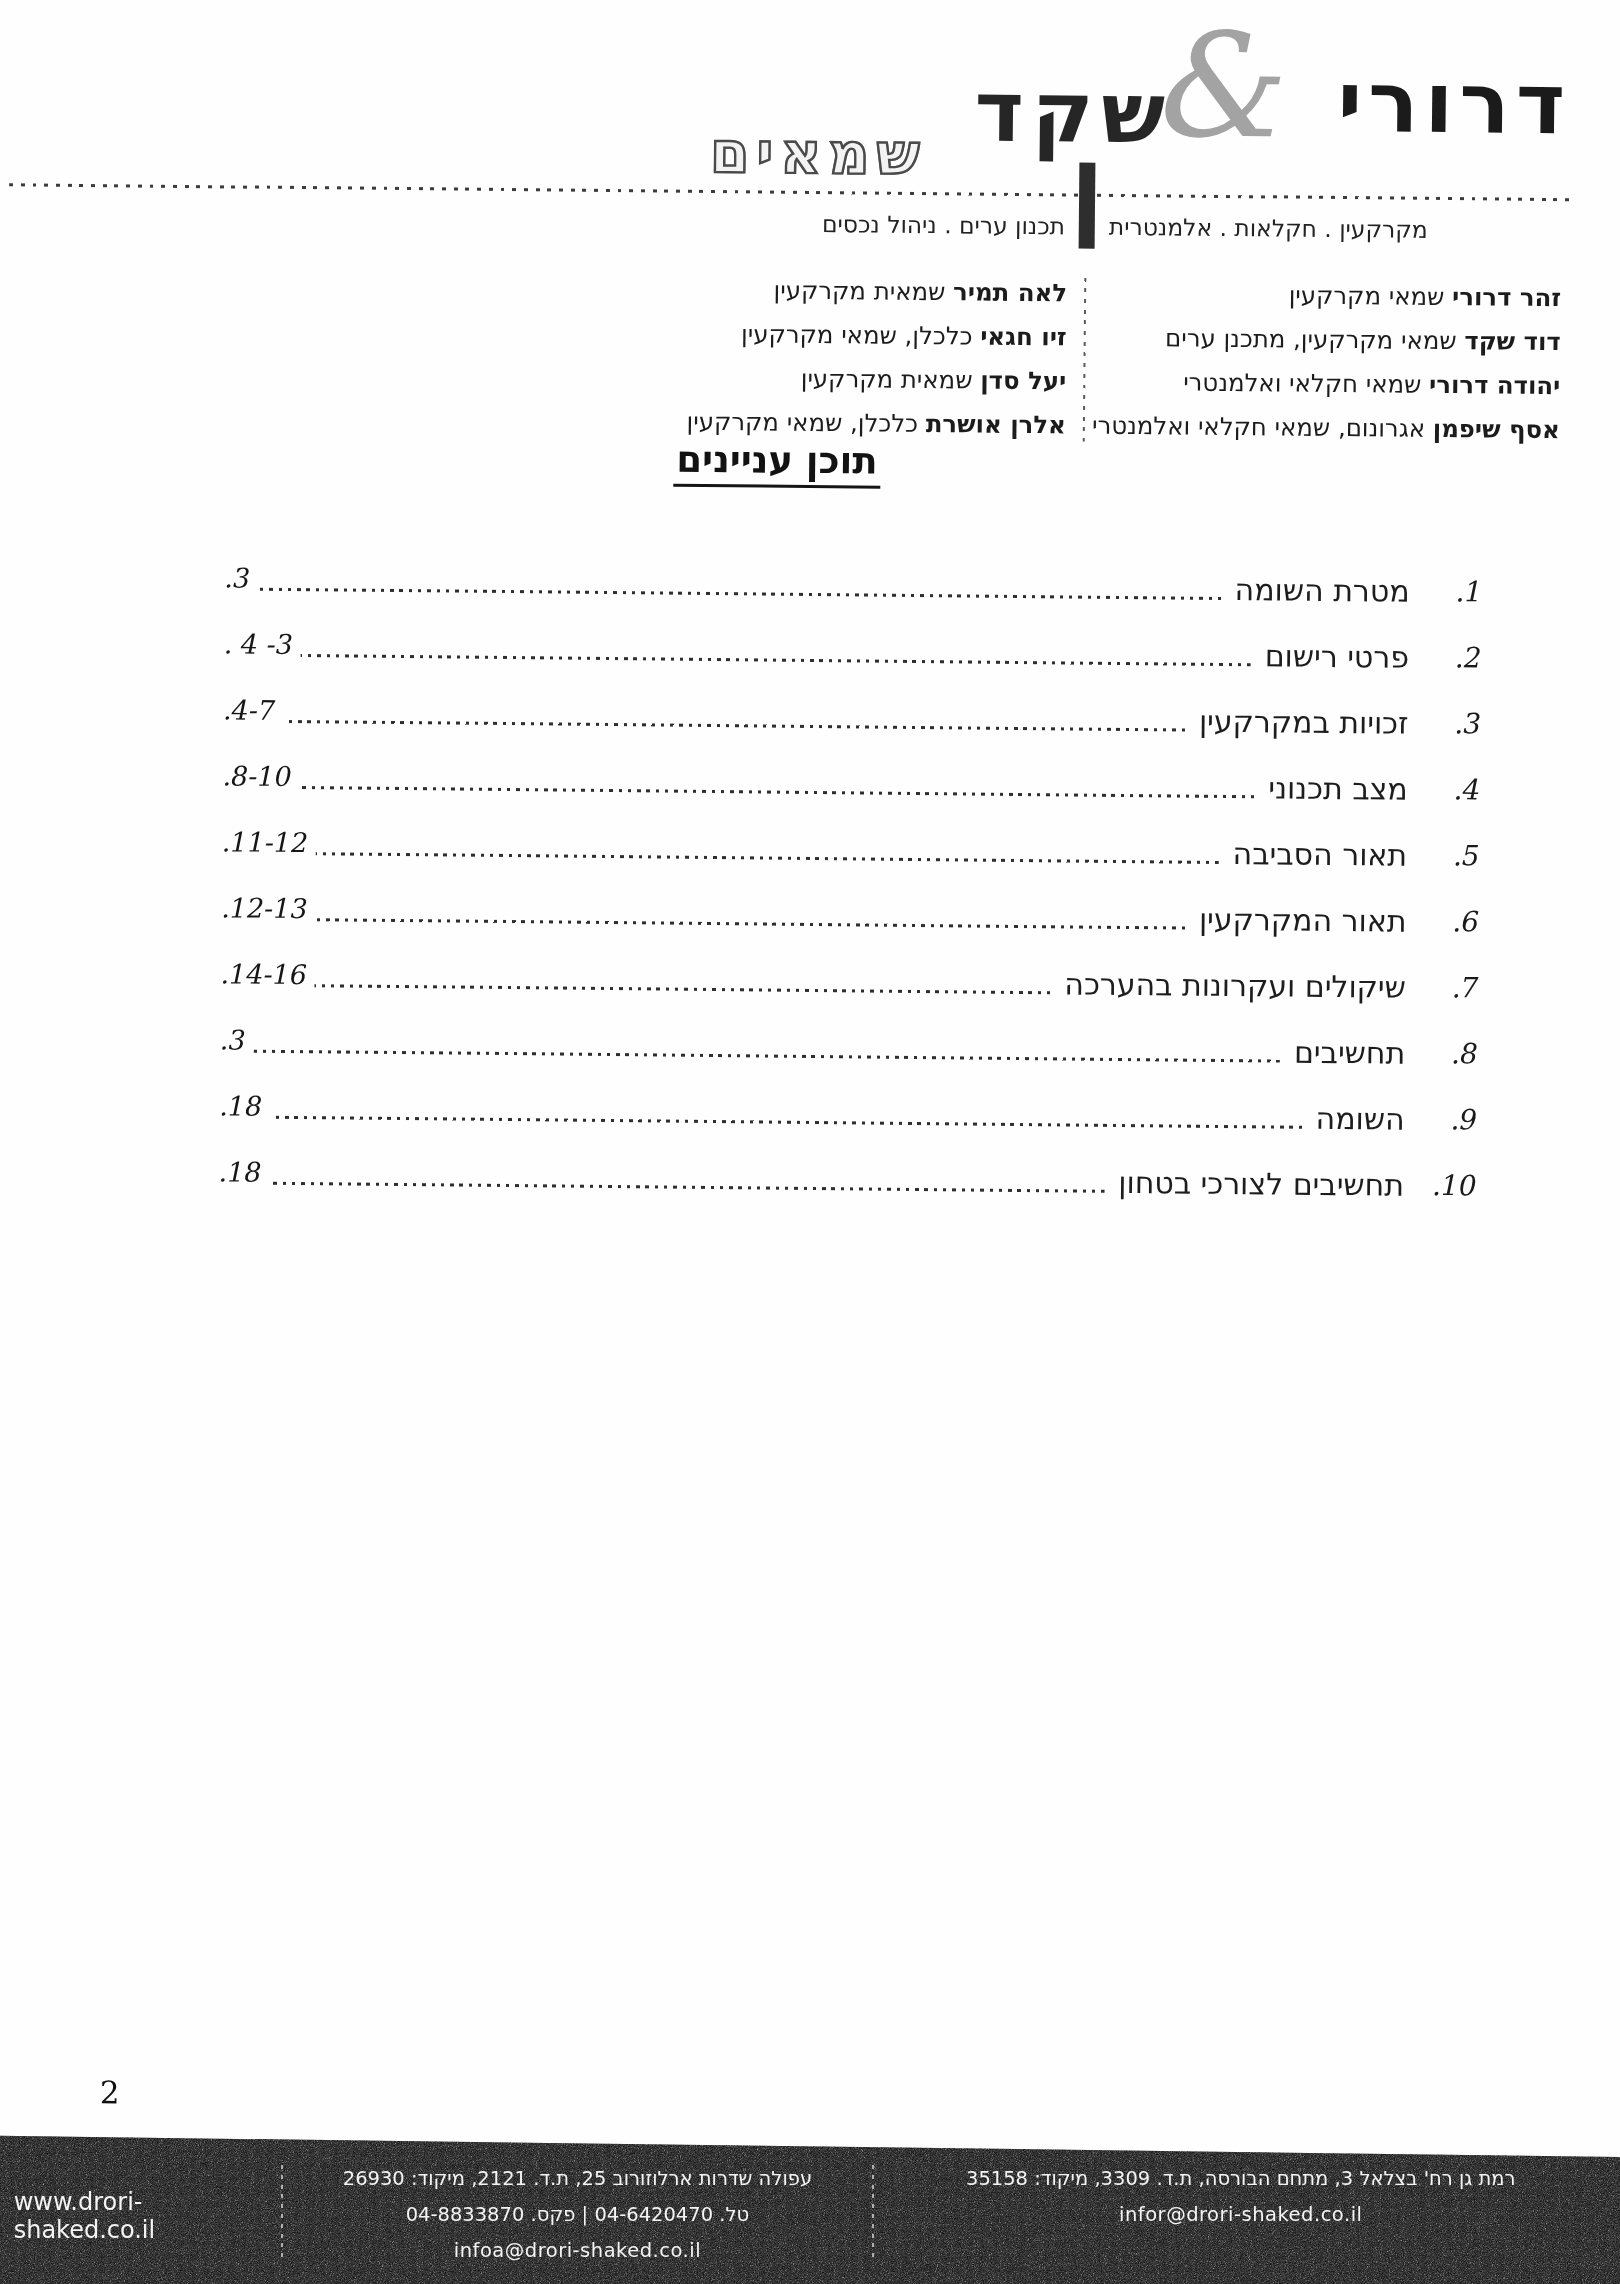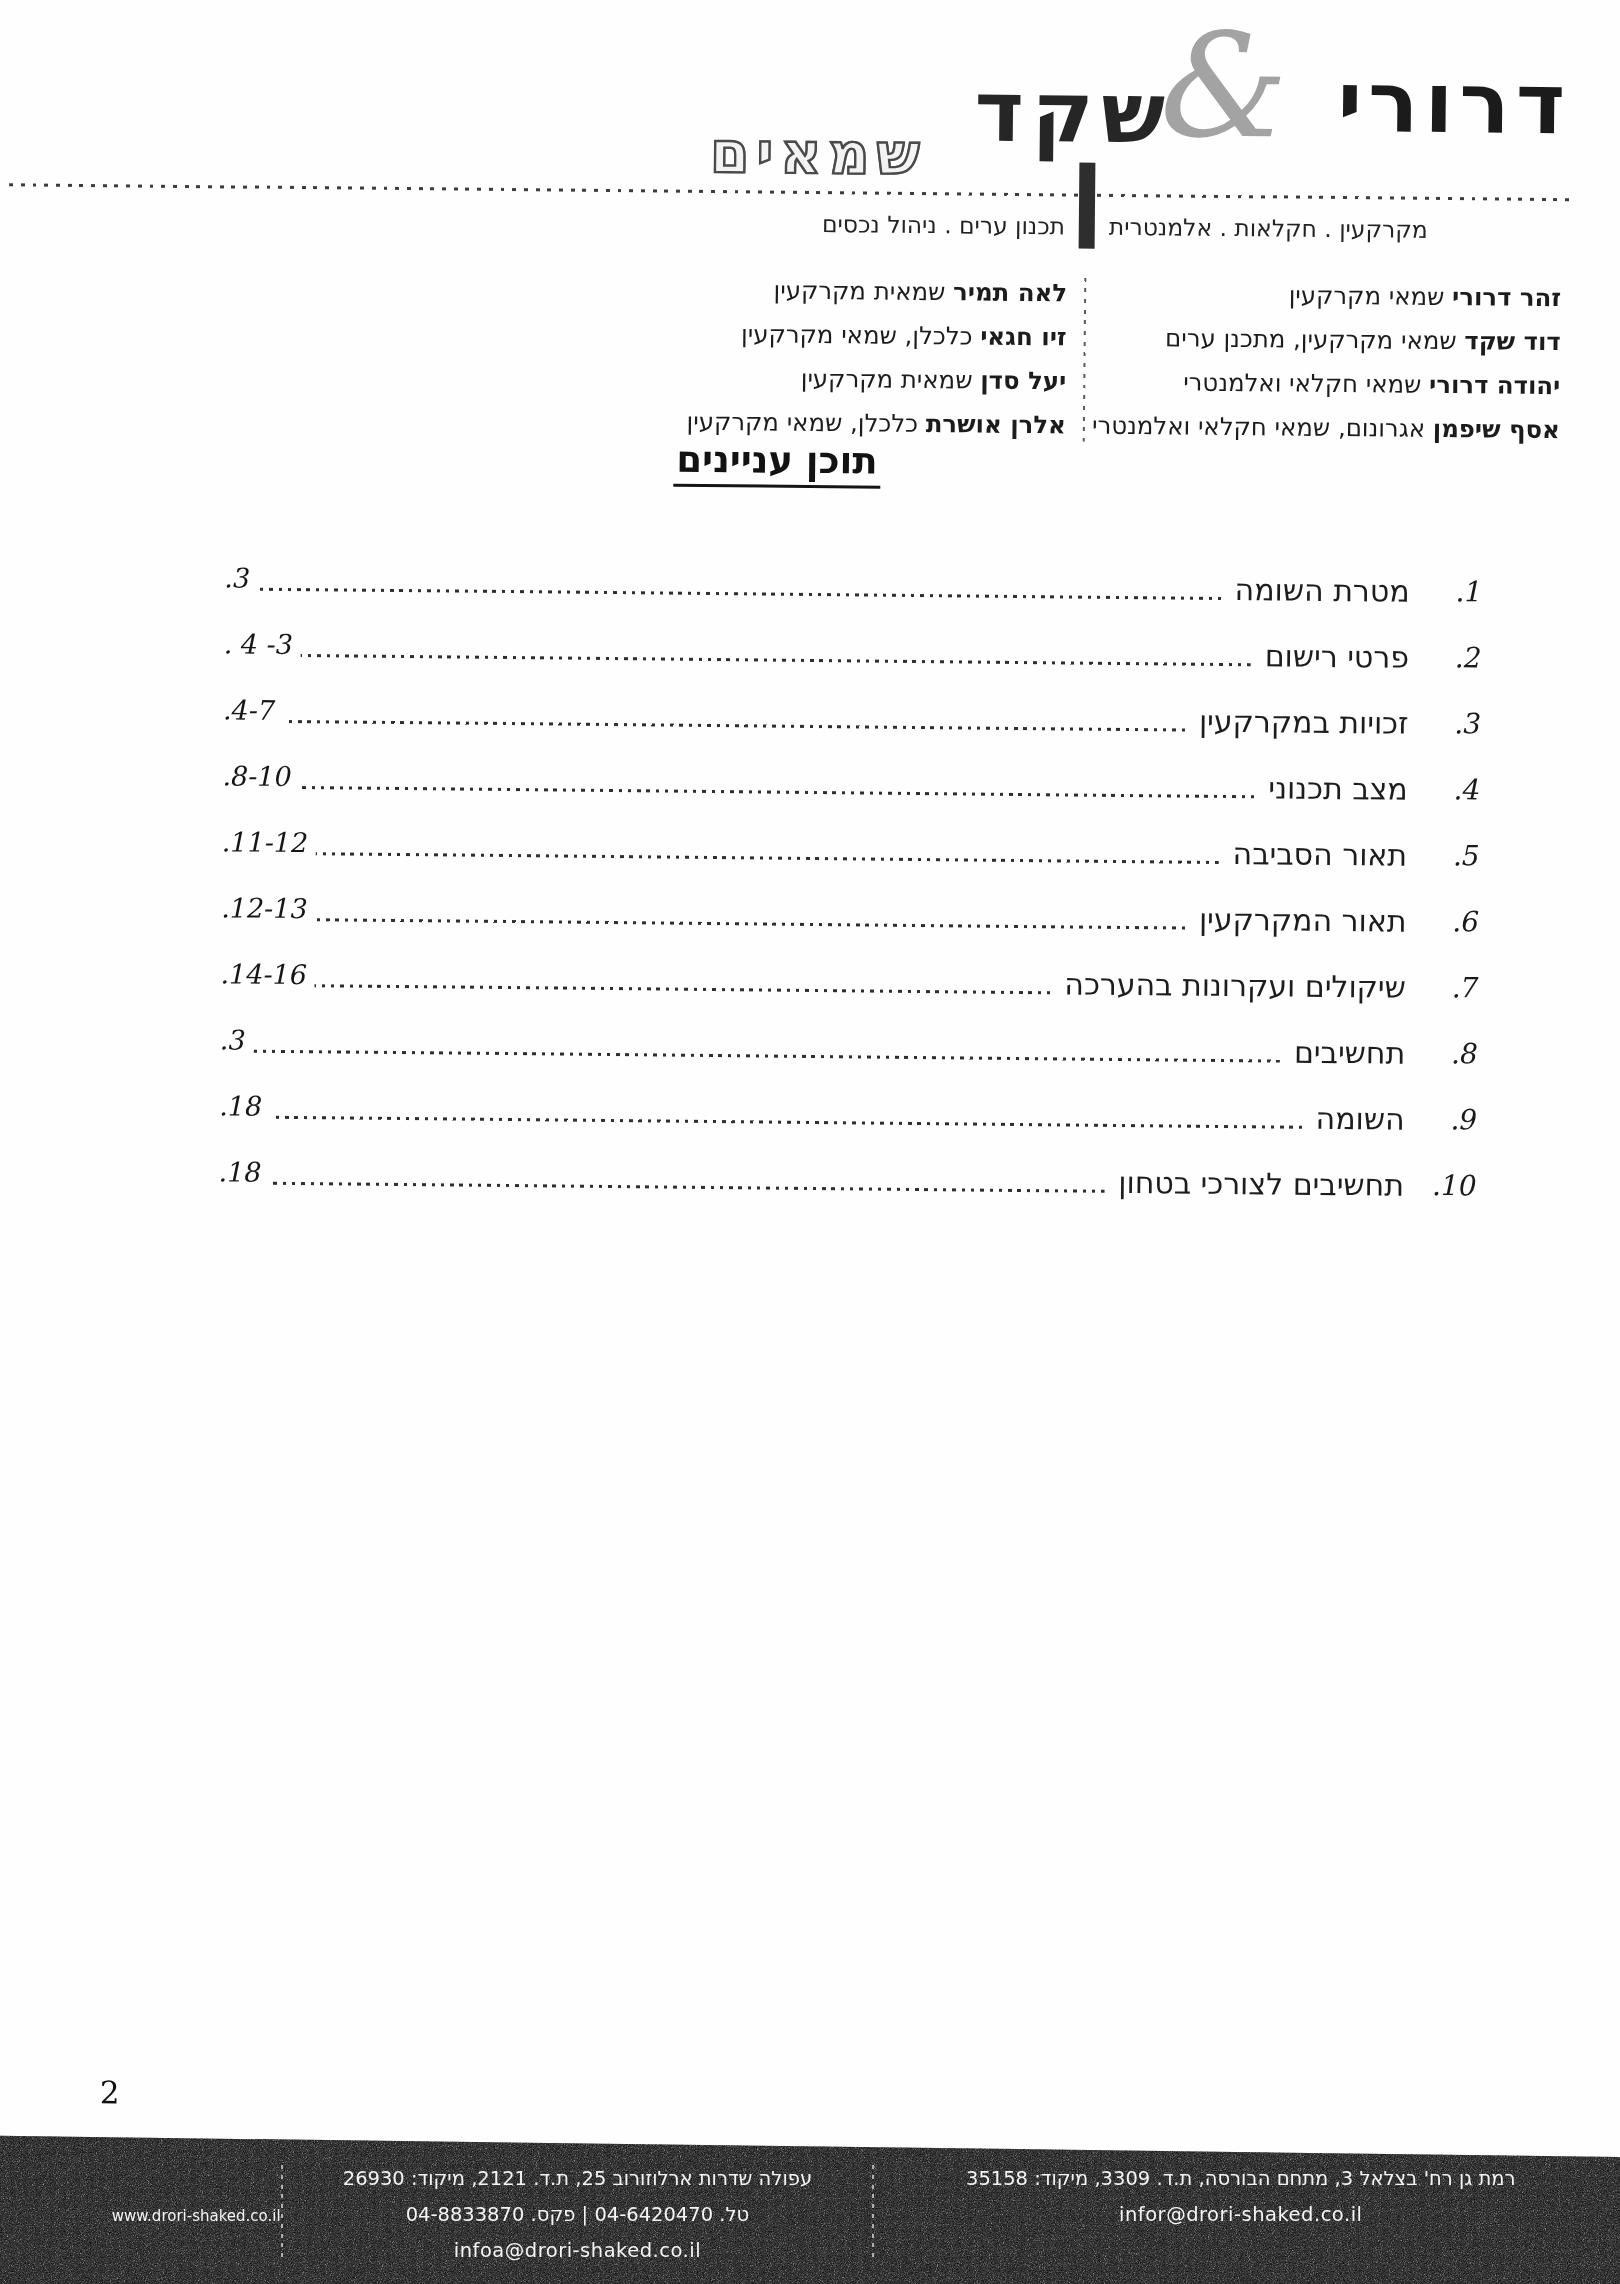--- a/index.html
+++ b/index.html
@@ -112,21 +112,21 @@
   }
   .f-office { text-align:center; font-size:19.5px; line-height:36px; white-space:nowrap; }
   .f-rg { width:46%; }
   .f-af { width:37%; }
   .f-line b { font-weight:normal; }
   .f-email { letter-spacing:0.5px;text-align:center; }
   .f-sep {
     width:2px; height:94px; align-self:flex-start; margin-top:3.9px; opacity:.75;
     background: repeating-linear-gradient(to bottom, #d8d8d8 0 3.9px, transparent 3.9px 9.8px);
   }
-  .f-site { flex:1; align-self:center; text-align:right; font-size:15px; margin-top:-13.7px; }
+  .f-site { flex:1; align-self:center; text-align:left; font-size:24px; margin-top:-13.7px; }
 </style>
 </head>
 <body>
 
 <div class="page">
   <div class="content">
 
     <div class="dotted-rule"></div>
     <div class="logo-drori">דרורי</div>
     <div class="logo-amp">&amp;</div>

